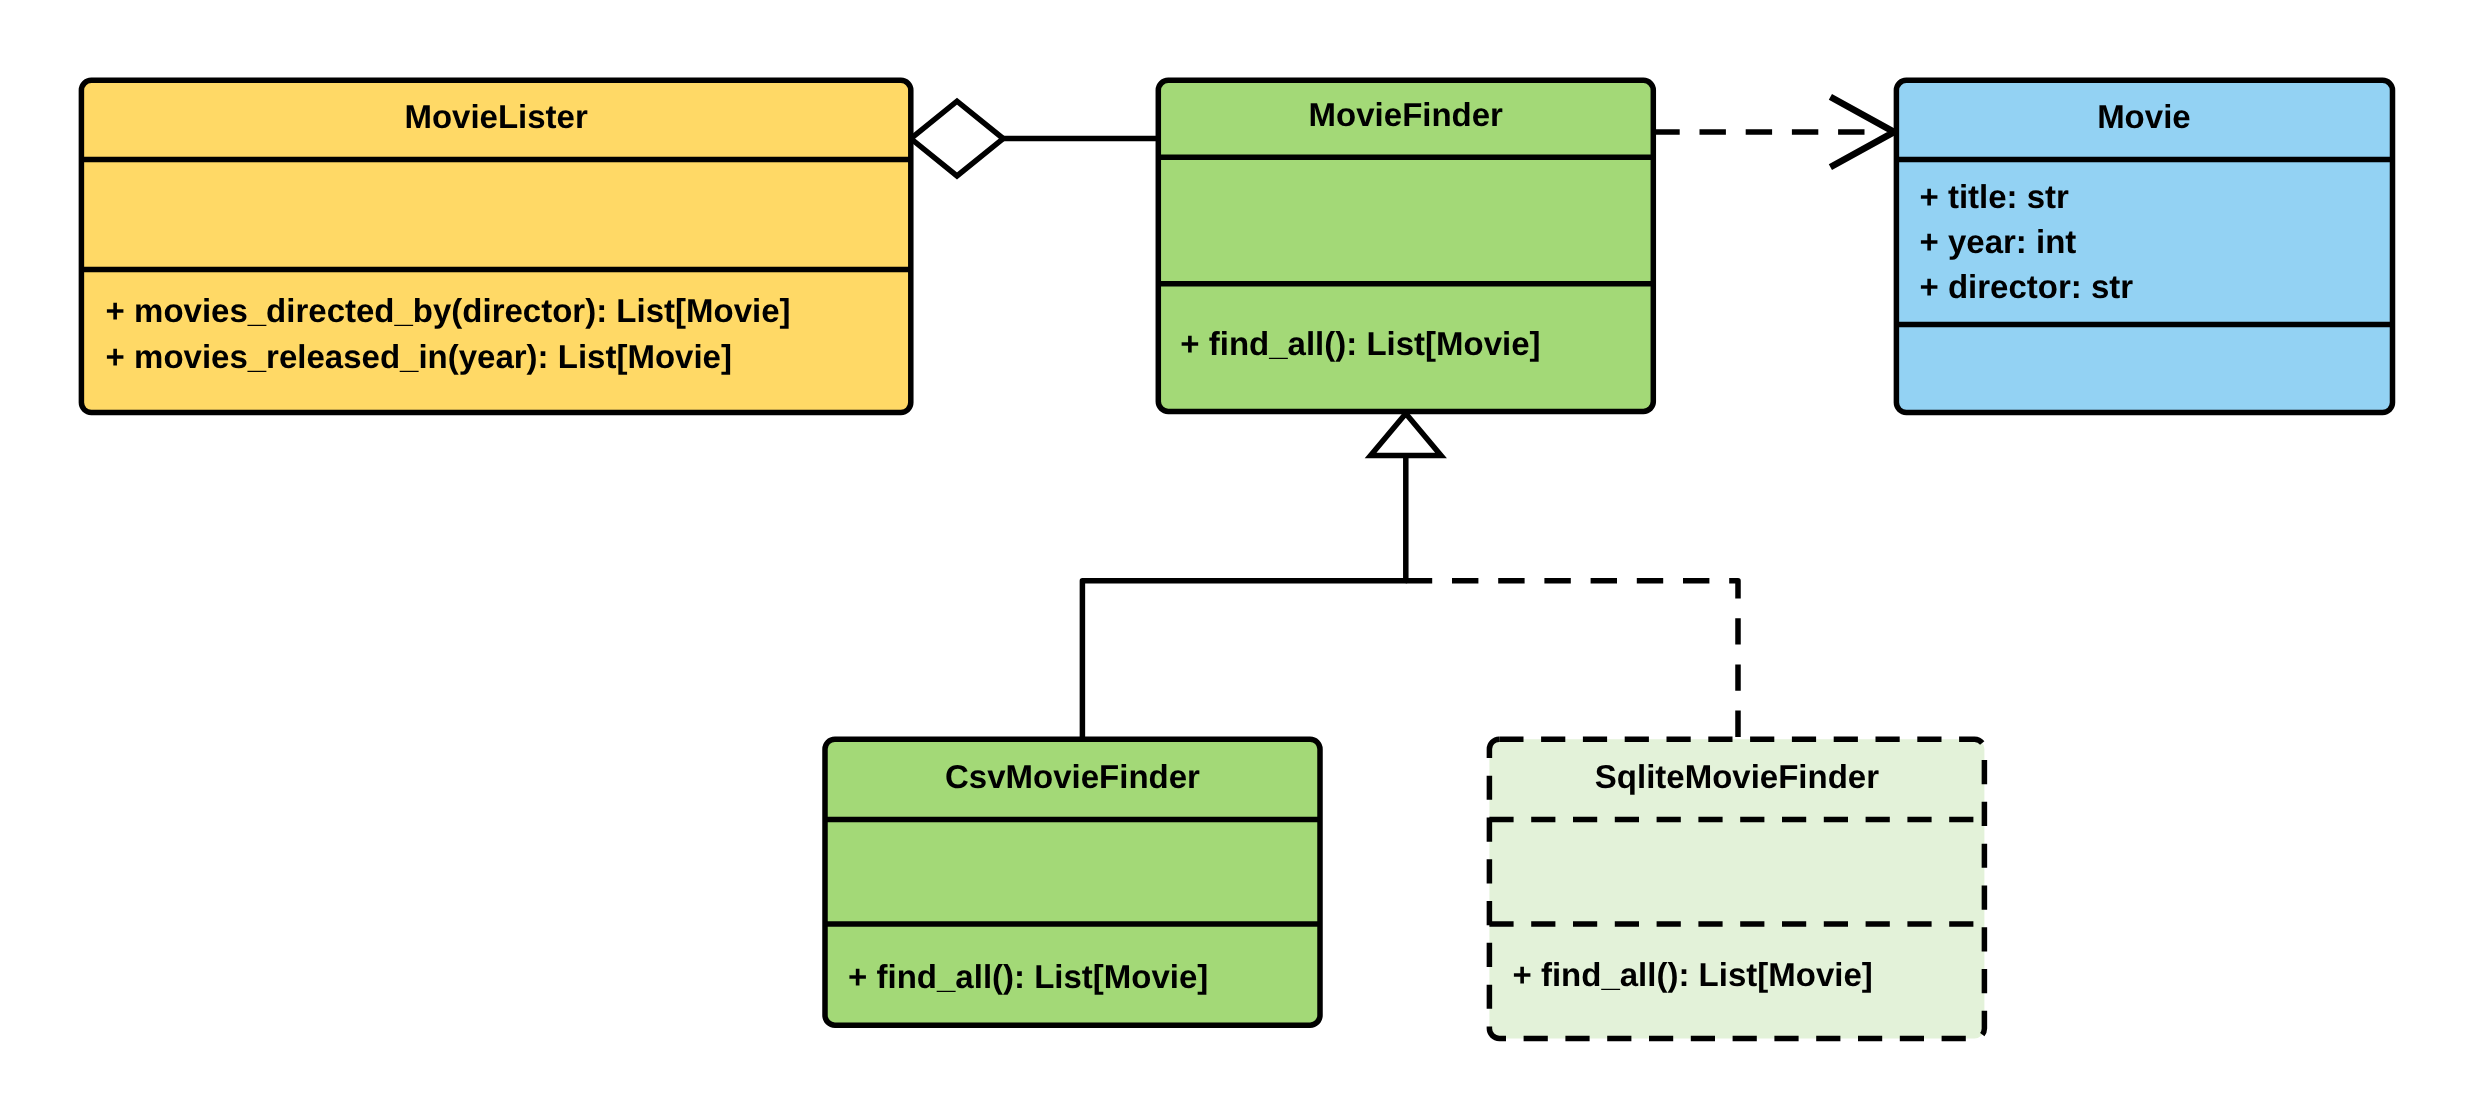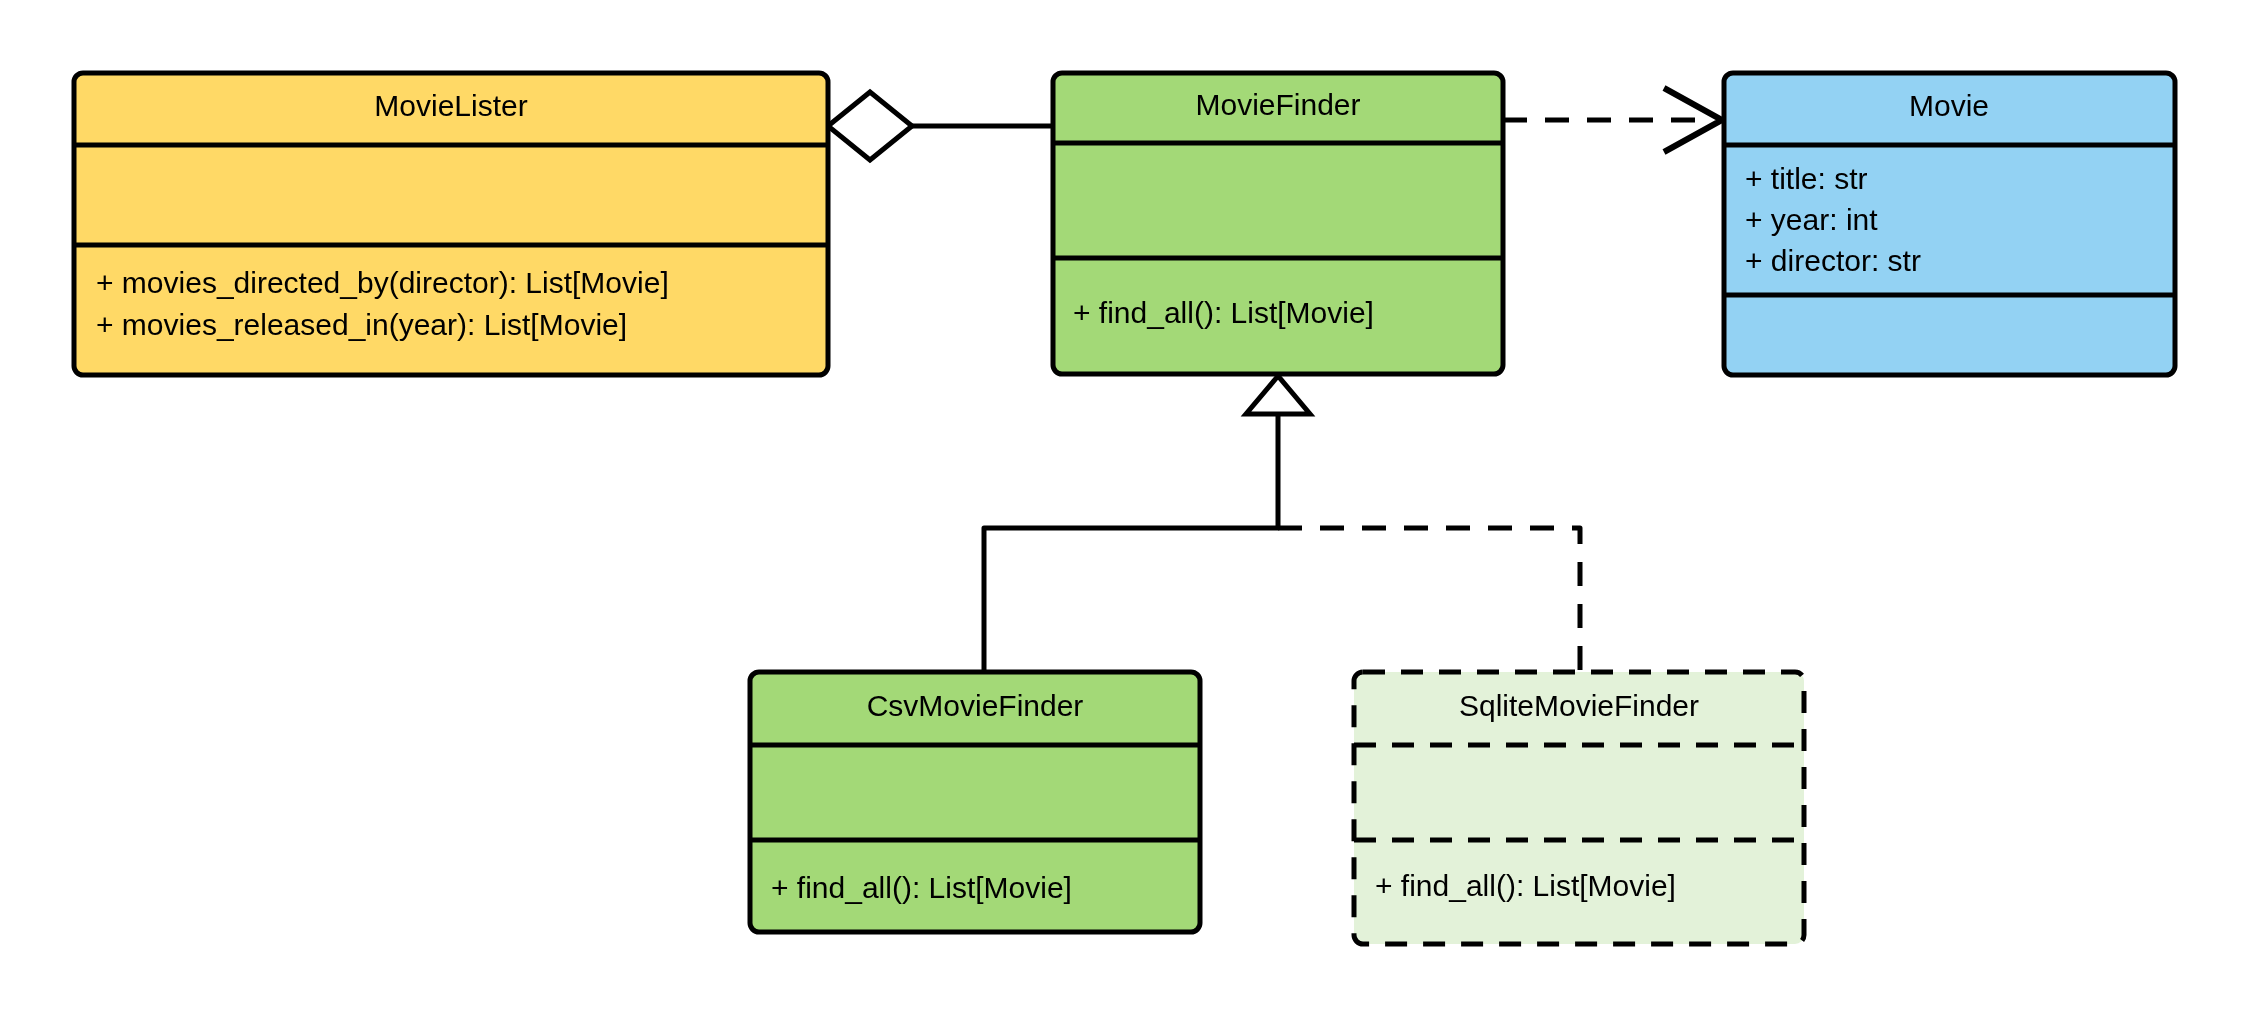--- a/index.html
+++ b/index.html
@@ -10,20 +10,21 @@
   body {
     width: 2250px;
     height: 1011px;
     font-family: "Liberation Sans", sans-serif;
     overflow: hidden;
   }
   #diagram-root {
     position: relative;
     width: 1934px;
     height: 1011px;
+    font-weight: bold;
   }
   svg.uml-canvas {
     display: block;
     width: 2250px;
     height: 1011px;
   }
   .cls-box {
     stroke: #000000;
     stroke-width: 5;
   }

